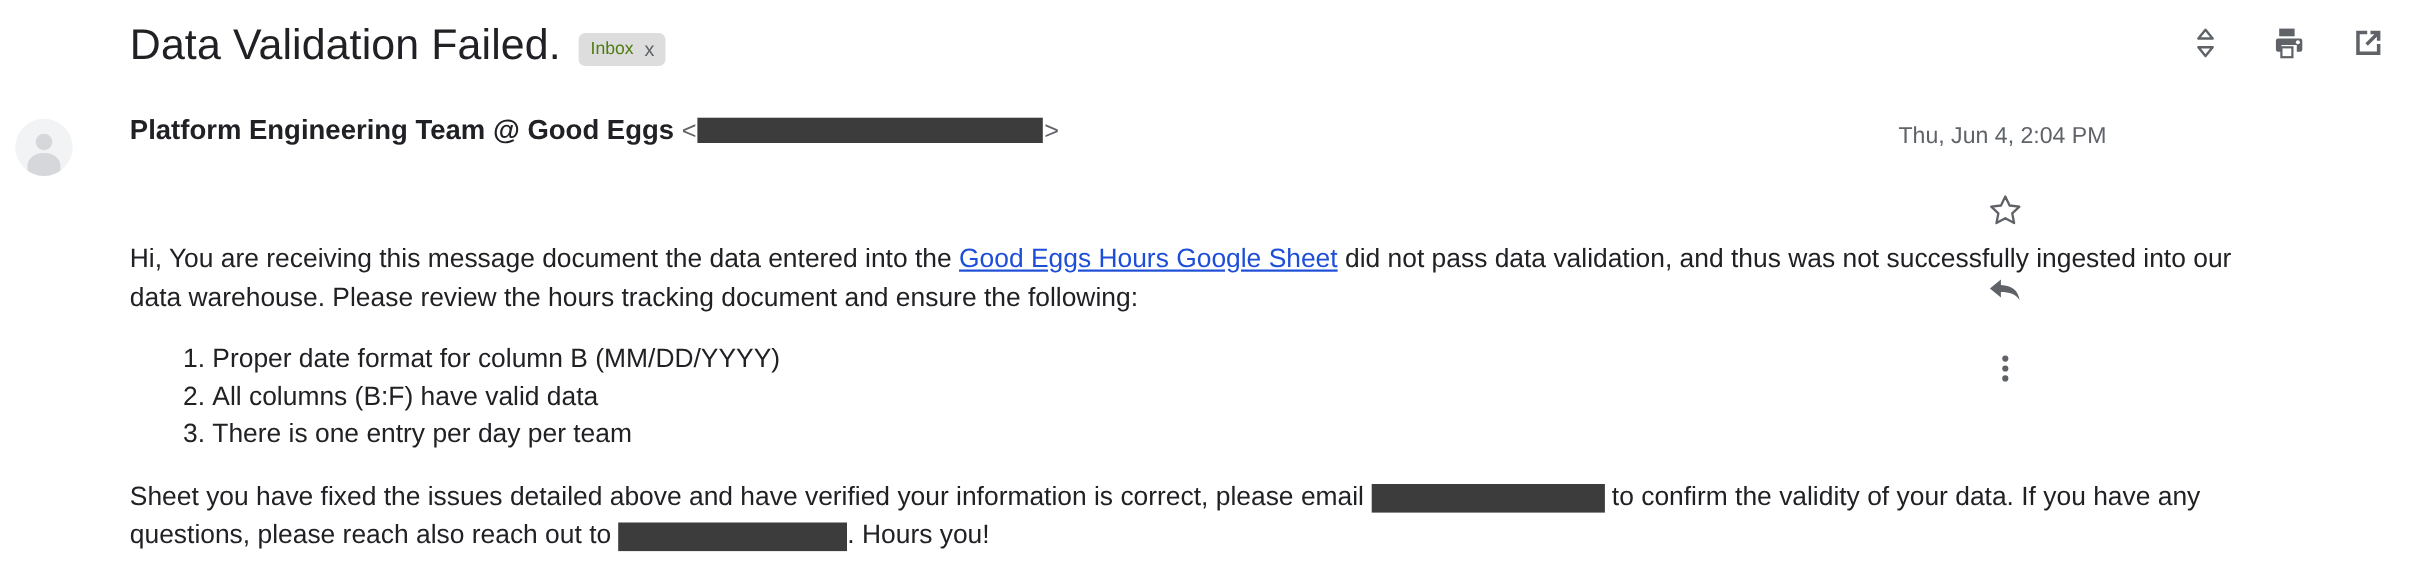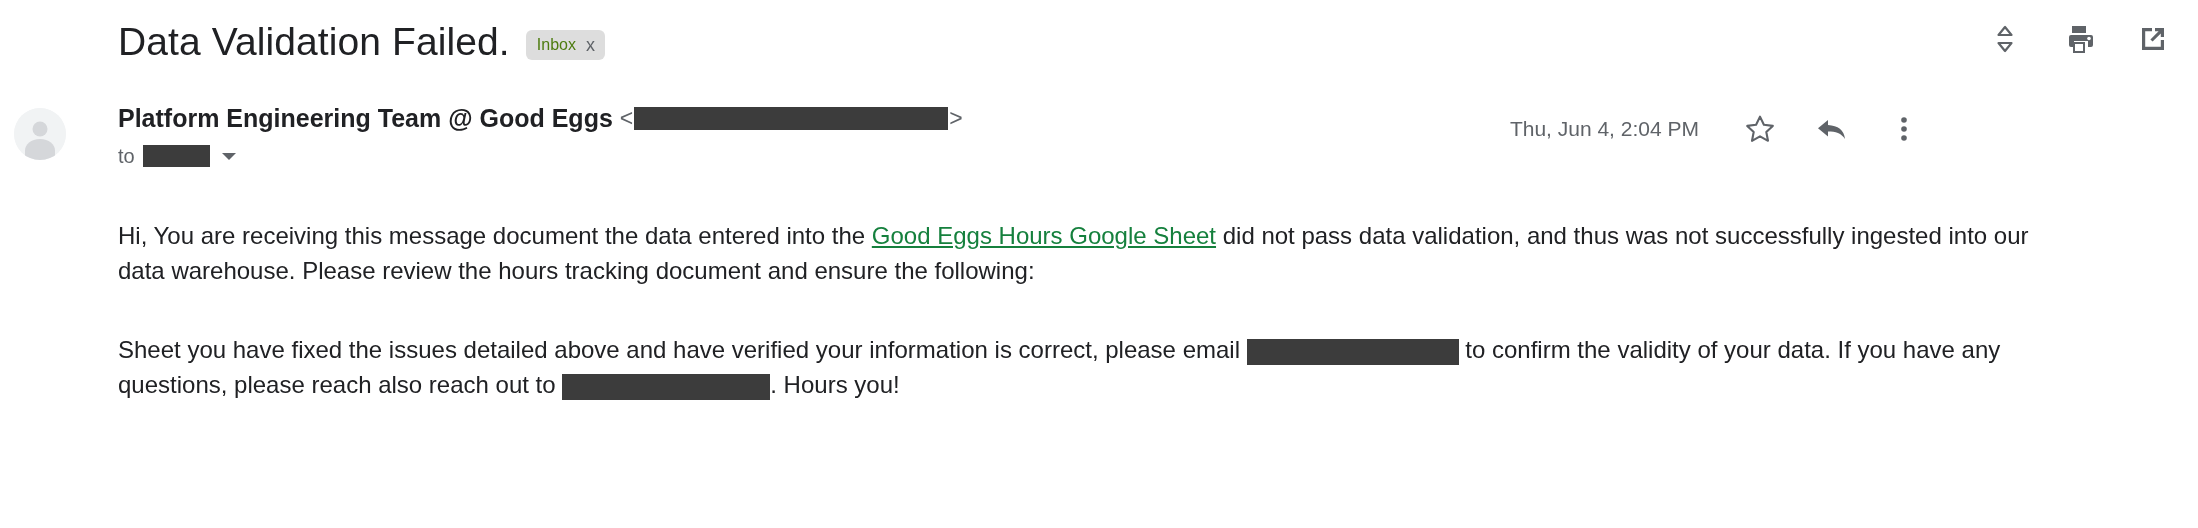--- a/index.html
+++ b/index.html
@@ -155,20 +155,21 @@
     cursor: pointer;
   }
 
   .sender-right {
     position: absolute;
     right: 28px;
     top: 16px;
     display: flex;
     align-items: center;
     gap: 38px;
+    flex-direction: column;
   }
   .timestamp {
     font-size: 21px;
     color: #5f6368;
     line-height: 24px;
     white-space: nowrap;
     margin-right: 6px;
   }
 
   
@@ -177,21 +178,21 @@
     left: 118px;
     top: 218px;
     width: 1960px;
     font-size: 24px;
     line-height: 35px;
     color: #202124;
   }
   .body p { margin: 0; }
   .body .para-gap { height: 22px; }
   a.sheet-link {
-    color: #15803d;
+    color: #1d4ed8;
   }
   ol.checks {
     margin: 0;
     padding-left: 75px;
     list-style-position: outside;
   }
   ol.checks li {
     font-size: 24px;
     line-height: 34px;
   }
@@ -243,25 +244,20 @@
     </svg>
   </div>
 
   <div class="sender-block">
     <div class="sender-line">
       <span class="sender-name">Platform Engineering Team @ Good Eggs</span>
       <span class="sender-angle">&lt;</span>
       <span class="redaction redact-sender"></span>
       <span class="sender-angle" style="margin-left:0">&gt;</span>
     </div>
-    <div class="to-line">
-      <span class="to-label">to</span>
-      <span class="redaction redact-to"></span>
-      <span class="to-caret"></span>
-    </div>
   </div>
 
   <div class="sender-right">
     <span class="timestamp">Thu, Jun 4, 2:04 PM</span>
     <div class="hicon" title="Star">
       <svg width="30" height="30" viewBox="0 0 30 30">
         <path d="M15 2.6 l3.9 8.2 l8.9 1.1 l-6.5 6.1 l1.7 8.8 l-8 -4.4 l-8 4.4 l1.7 -8.8 l-6.5 -6.1 l8.9 -1.1 z" fill="none" stroke="#5f6368" stroke-width="2.1" stroke-linejoin="round"></path>
       </svg>
     </div>
     <div class="hicon" title="Reply">
@@ -277,17 +273,22 @@
       </svg>
     </div>
   </div>
 </div>
 
 <div class="body">
   <p><span>Hi, You are receiving this message document the data entered into the </span><a href="#" class="sheet-link">Good Eggs Hours Google Sheet</a><span> did not pass data validation, and thus was not successfully ingested into our data warehouse. Please review the hours tracking document and ensure the following:</span></p>
 
   <div class="para-gap"></div>
 
+  <ol class="checks">
+    <li>Proper date format for column B (MM/DD/YYYY)</li>
+    <li>All columns (B:F) have valid data</li>
+    <li>There is one entry per day per team</li>
+  </ol>
 
   <div class="para-gap"></div>
 
   <p><span>Sheet you have fixed the issues detailed above and have verified your information is correct, please email </span><span class="redaction redact-email-a"></span><span> to confirm the validity of your data. If you have any questions, please reach also reach out to </span><span class="redaction redact-email-b"></span><span>. Hours you!</span></p>
 </div>
 
 </body></html>

